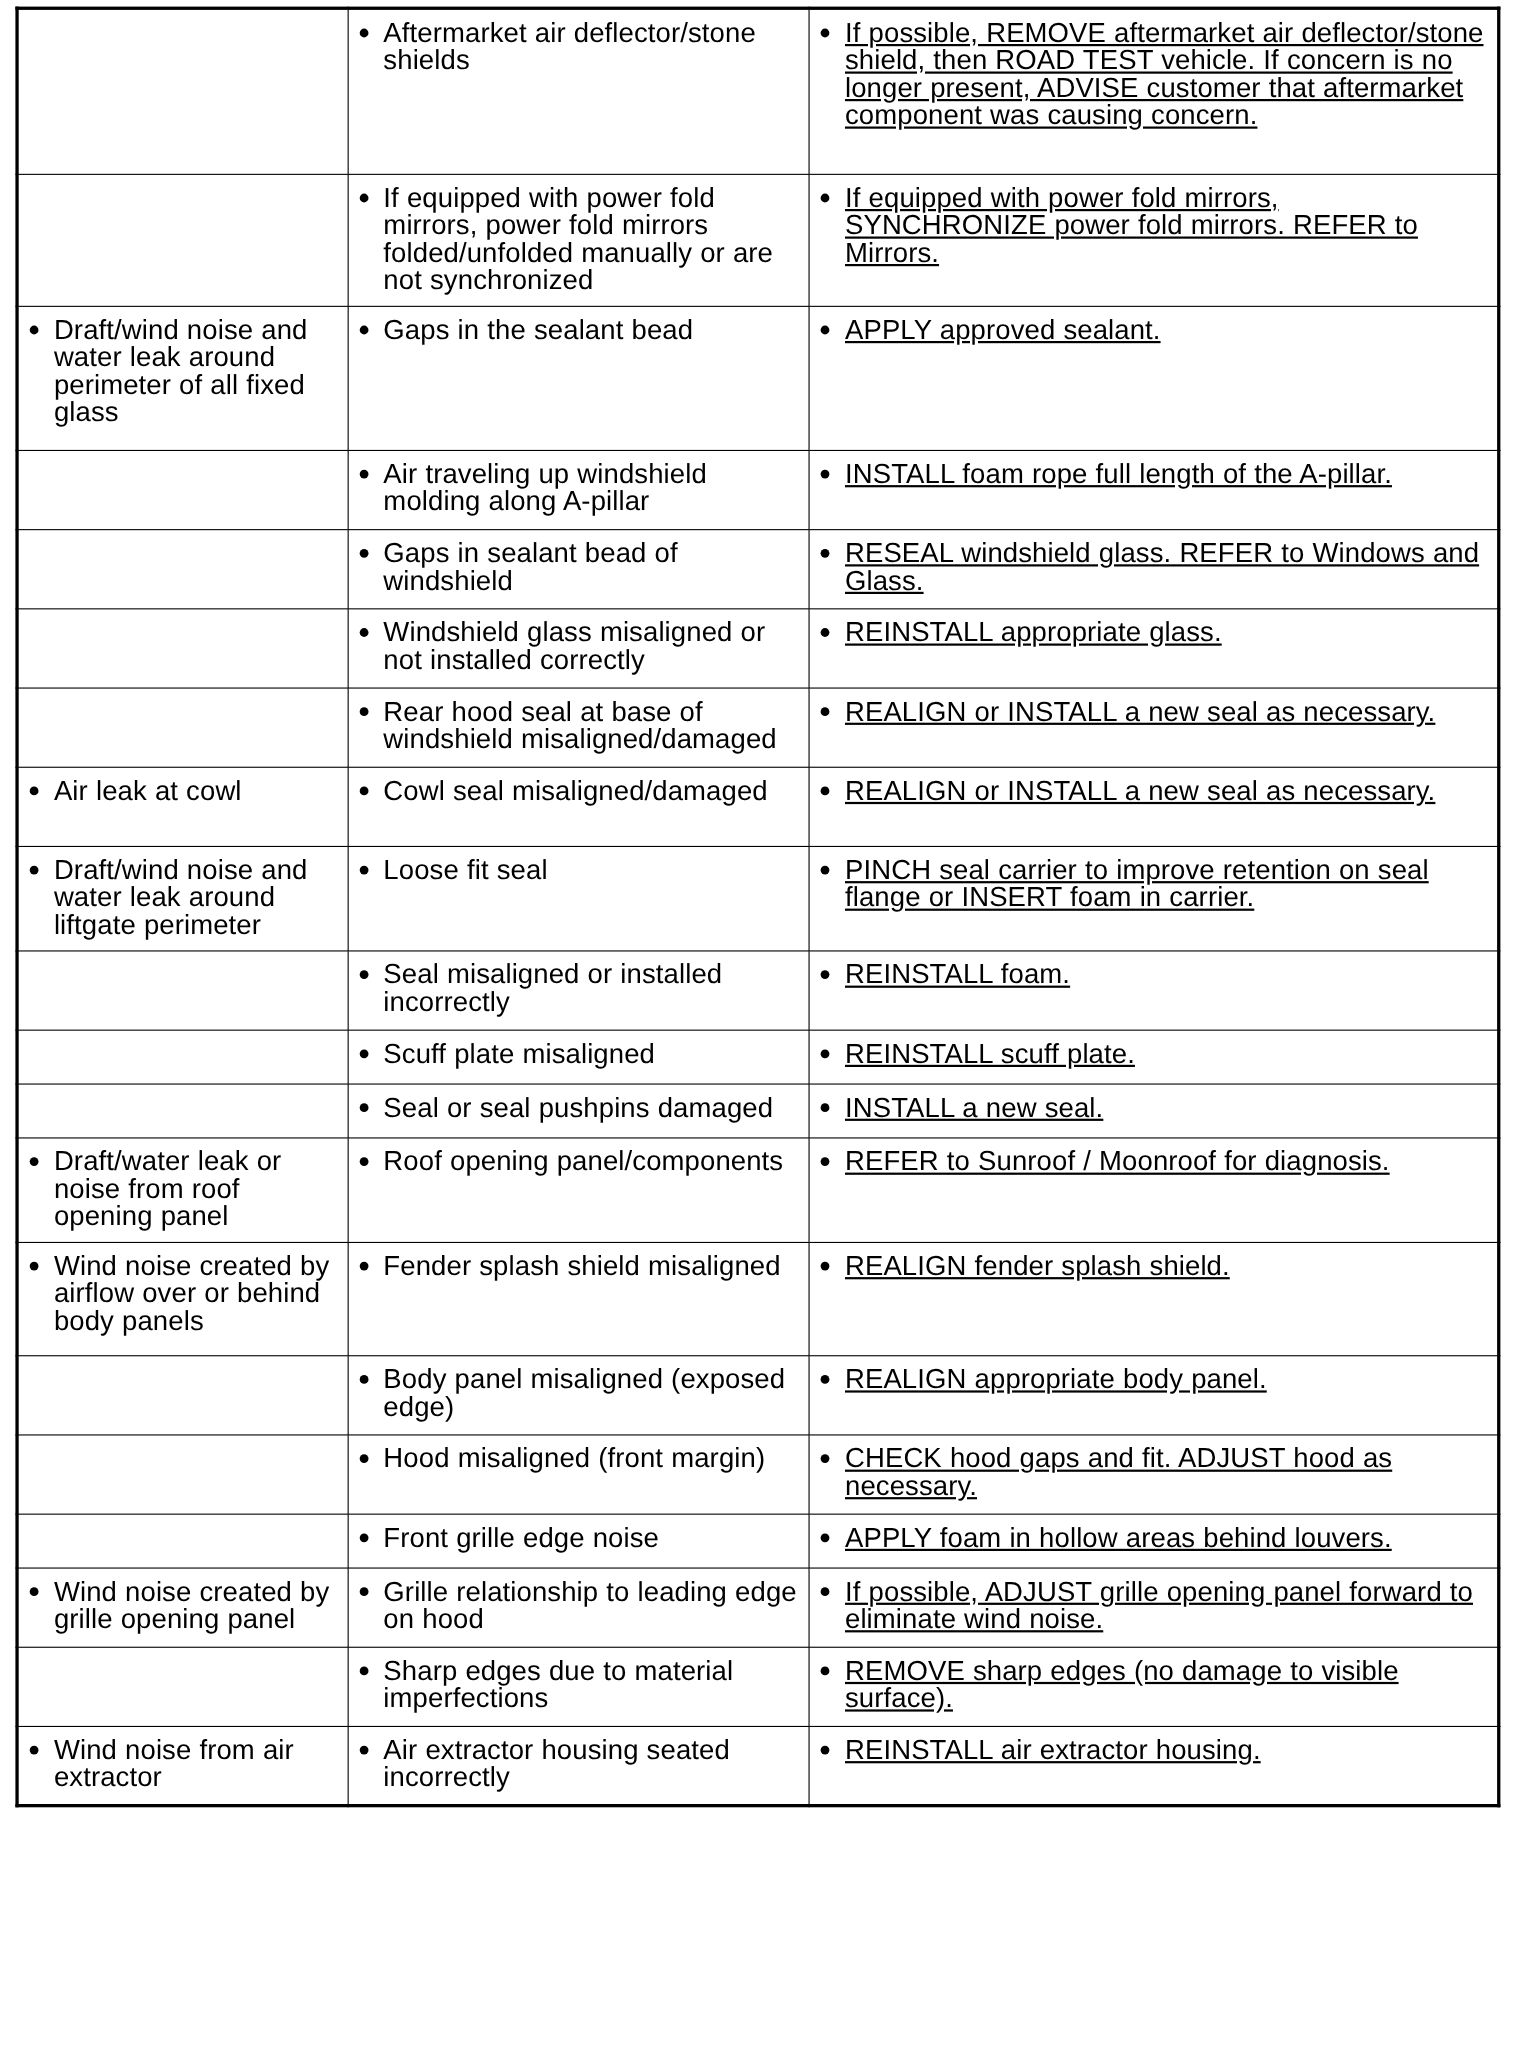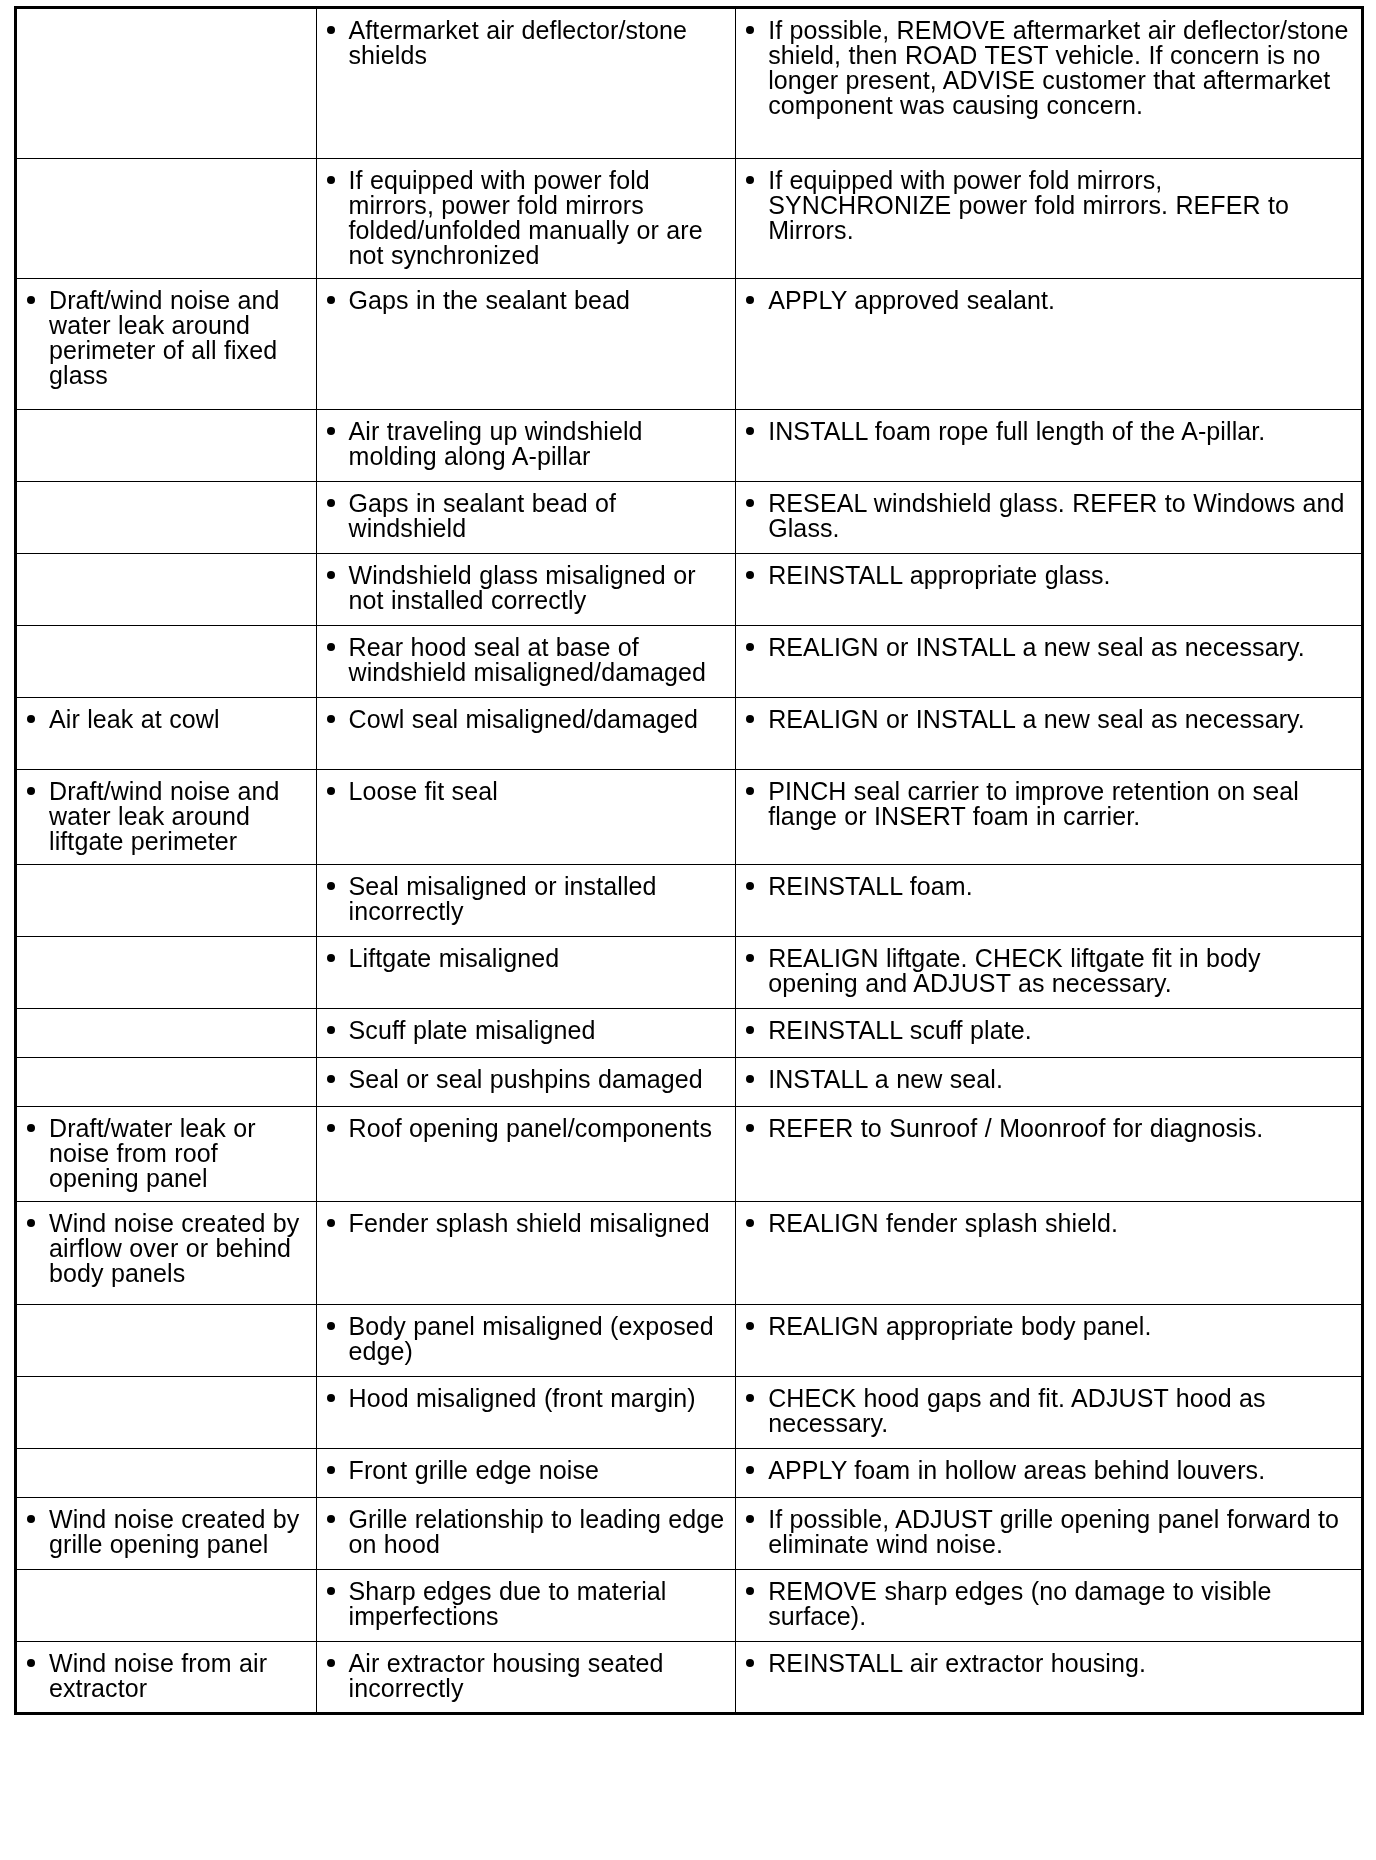--- a/index.html
+++ b/index.html
@@ -64,21 +64,21 @@
   .txt {
     flex: 1 1 auto;
     font-size: 25px;
     line-height: 25px;
     letter-spacing: 0.1px;
     word-spacing: 0.3px;
   }
   
   .col-a .txt { padding-left: 2px; }
   .col-b .txt { padding-left: 2px; }
-  .col-c .txt { padding-left: 2px; }
+  .col-c .txt { padding-left: 2px; text-decoration: underline; }
 </style>
 </head>
 <body>
 
 <div class="page">
   <table class="diag">
     <tbody>
         <tr style="height: 151px;">
           <td class="col-a">
             <div class="cell empty"></div>
@@ -297,41 +297,20 @@
           </td>
           <td class="col-c">
             <div class="cell">
               <span class="bullet">
                 <i></i>
               </span>
               <span class="txt">REINSTALL foam.</span>
             </div>
           </td>
         </tr>
-        <tr style="height: 72px;">
-          <td class="col-a">
-            <div class="cell empty"></div>
-          </td>
-          <td class="col-b">
-            <div class="cell">
-              <span class="bullet">
-                <i></i>
-              </span>
-              <span class="txt">Liftgate misaligned</span>
-            </div>
-          </td>
-          <td class="col-c">
-            <div class="cell">
-              <span class="bullet">
-                <i></i>
-              </span>
-              <span class="txt">REALIGN liftgate. CHECK liftgate fit in body opening and ADJUST as necessary.</span>
-            </div>
-          </td>
-        </tr>
         <tr style="height: 49px;">
           <td class="col-a">
             <div class="cell empty"></div>
           </td>
           <td class="col-b">
             <div class="cell">
               <span class="bullet">
                 <i></i>
               </span>
               <span class="txt">Scuff plate misaligned</span>

